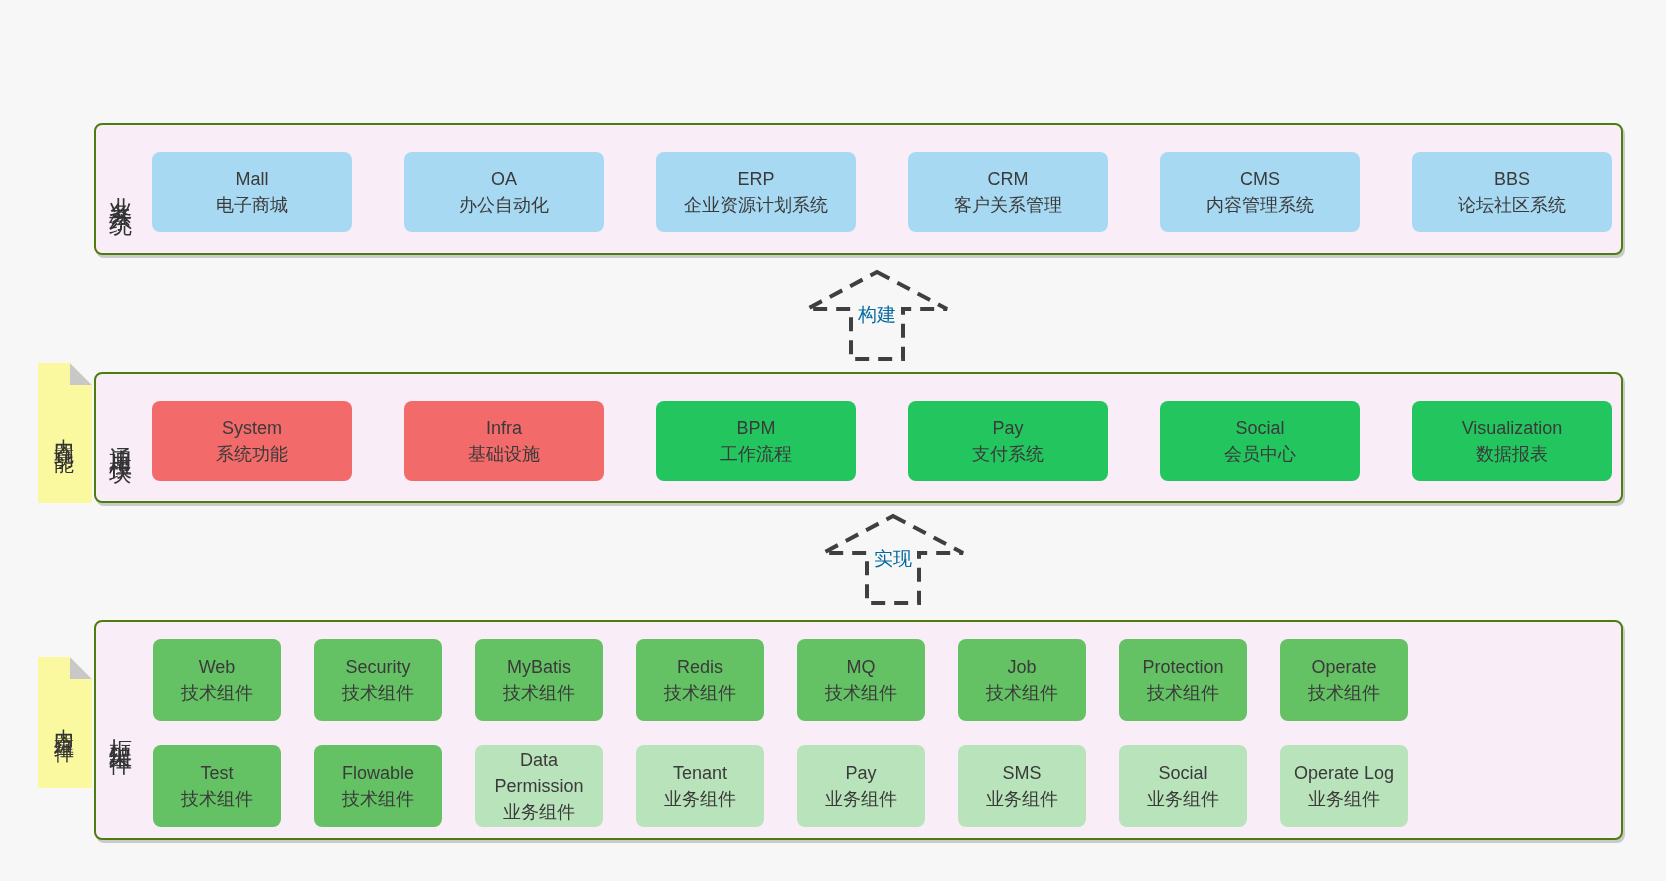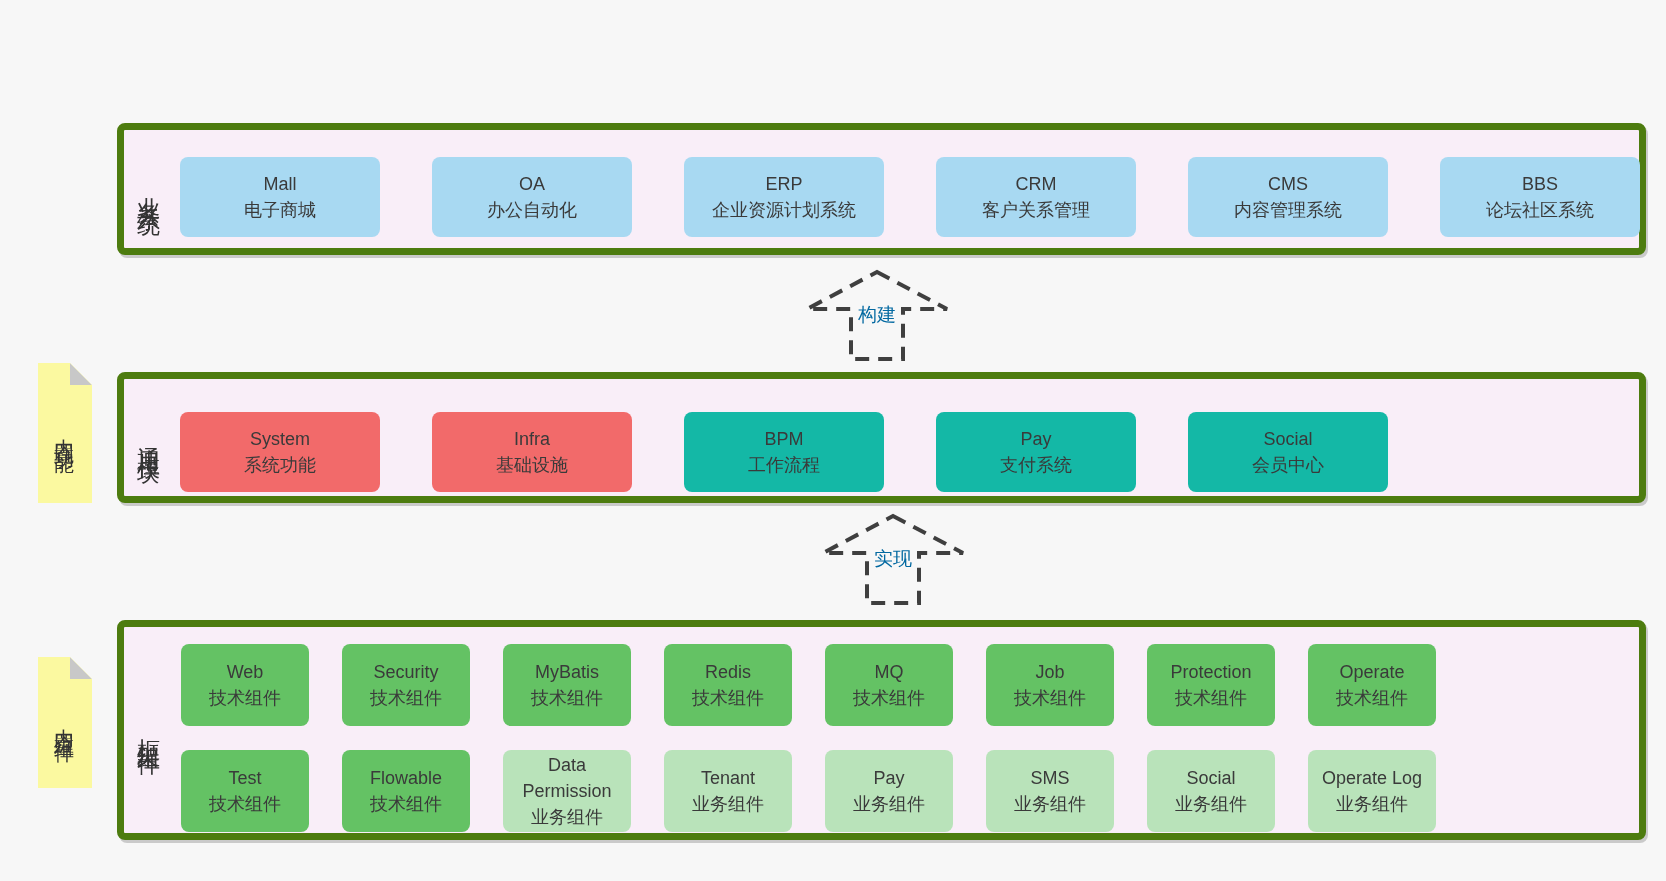--- a/index.html
+++ b/index.html
@@ -5,44 +5,43 @@
   html,body{margin:0;padding:0;}
   body{
     width:1666px;height:881px;position:relative;overflow:hidden;
     background:#f7f7f7;
     font-family:"Liberation Sans","DejaVu Sans",sans-serif;
     color:#3a3a3a;
   }
   .panel{
     position:absolute;left:94px;width:1529px;
     background:#f9eef8;
-    border:7px solid #4d7c0f;border-radius:8px;
+    border:2px solid #4d7c0f;border-radius:8px;
     box-shadow:2px 3px 0 rgba(0,0,0,0.18);
     box-sizing:border-box;
-    margin-left:23px;
   }
   .panel-label{
     position:absolute;left:10px;top:50%;transform:translateY(-50%);
     writing-mode:vertical-rl;text-orientation:upright;
     font-size:23px;letter-spacing:5px;color:#333;white-space:nowrap;
   }
   .box-row{position:absolute;display:flex;}
   .row-wide{left:56px;gap:52px;}
   .row-narrow{left:57px;gap:33px;}
   .box{
     border-radius:8px;display:flex;flex-direction:column;
     align-items:center;justify-content:center;
     text-align:center;font-size:18px;line-height:1.45;color:#3a3a3a;
     box-sizing:border-box;padding:4px 8px;
   }
   .box-wide{width:200px;height:80px;}
   .box-narrow{width:128px;height:82px;}
   .c-blue{background:#a8d9f2;}
   .c-red{background:#f26a6a;}
-  .c-pink{background:#14b8a6;}
+  .c-pink{background:#22c55e;}
   .c-green{background:#64c264;}
   .c-lgreen{background:#b9e3ba;}
   .tag{
     position:absolute;left:38px;width:54px;
     background:#fbf9a0;
     clip-path:polygon(0 0,calc(100% - 22px) 0,100% 22px,100% 100%,0 100%);
   }
   .tag-fold{
     position:absolute;top:0;right:0;width:22px;height:22px;
     background:#c8c8c8;
@@ -99,40 +98,44 @@
   </svg>
   <div class="arrow-label">构建</div>
 </div>
 
 <div class="tag" style="top:363px;height:140px;">
   <div class="tag-fold"></div>
   <div class="tag-text">内置功能</div>
 </div>
 <section class="panel" style="top:372px;height:131px;">
   <div class="panel-label">通用模块</div>
-  <div class="box-row row-wide" style="top:33px;">
+  <div class="box-row row-wide" style="top:27px;">
     <div class="box box-wide c-red">
       <span>System</span>
       <span>系统功能</span>
     </div>
     <div class="box box-wide c-red">
       <span>Infra</span>
       <span>基础设施</span>
     </div>
     <div class="box box-wide c-pink">
       <span>BPM</span>
       <span>工作流程</span>
     </div>
     <div class="box box-wide c-pink">
       <span>Pay</span>
       <span>支付系统</span>
     </div>
     <div class="box box-wide c-pink">
       <span>Social</span>
       <span>会员中心</span>
+    </div>
+    <div class="box box-wide c-pink">
+      <span>Visualization</span>
+      <span>数据报表</span>
     </div>
   </div>
 </section>
 
 <div class="arrow" style="left:820px;top:513px;">
   <svg width="146" height="94" viewBox="0 0 146 94">
     <polygon points="73,3 143,40 99,40 99,90 47,90 47,40 3,40" fill="none" stroke="#3f3f3f" stroke-width="4" stroke-dasharray="14 9"></polygon>
   </svg>
   <div class="arrow-label">实现</div>
 </div>

